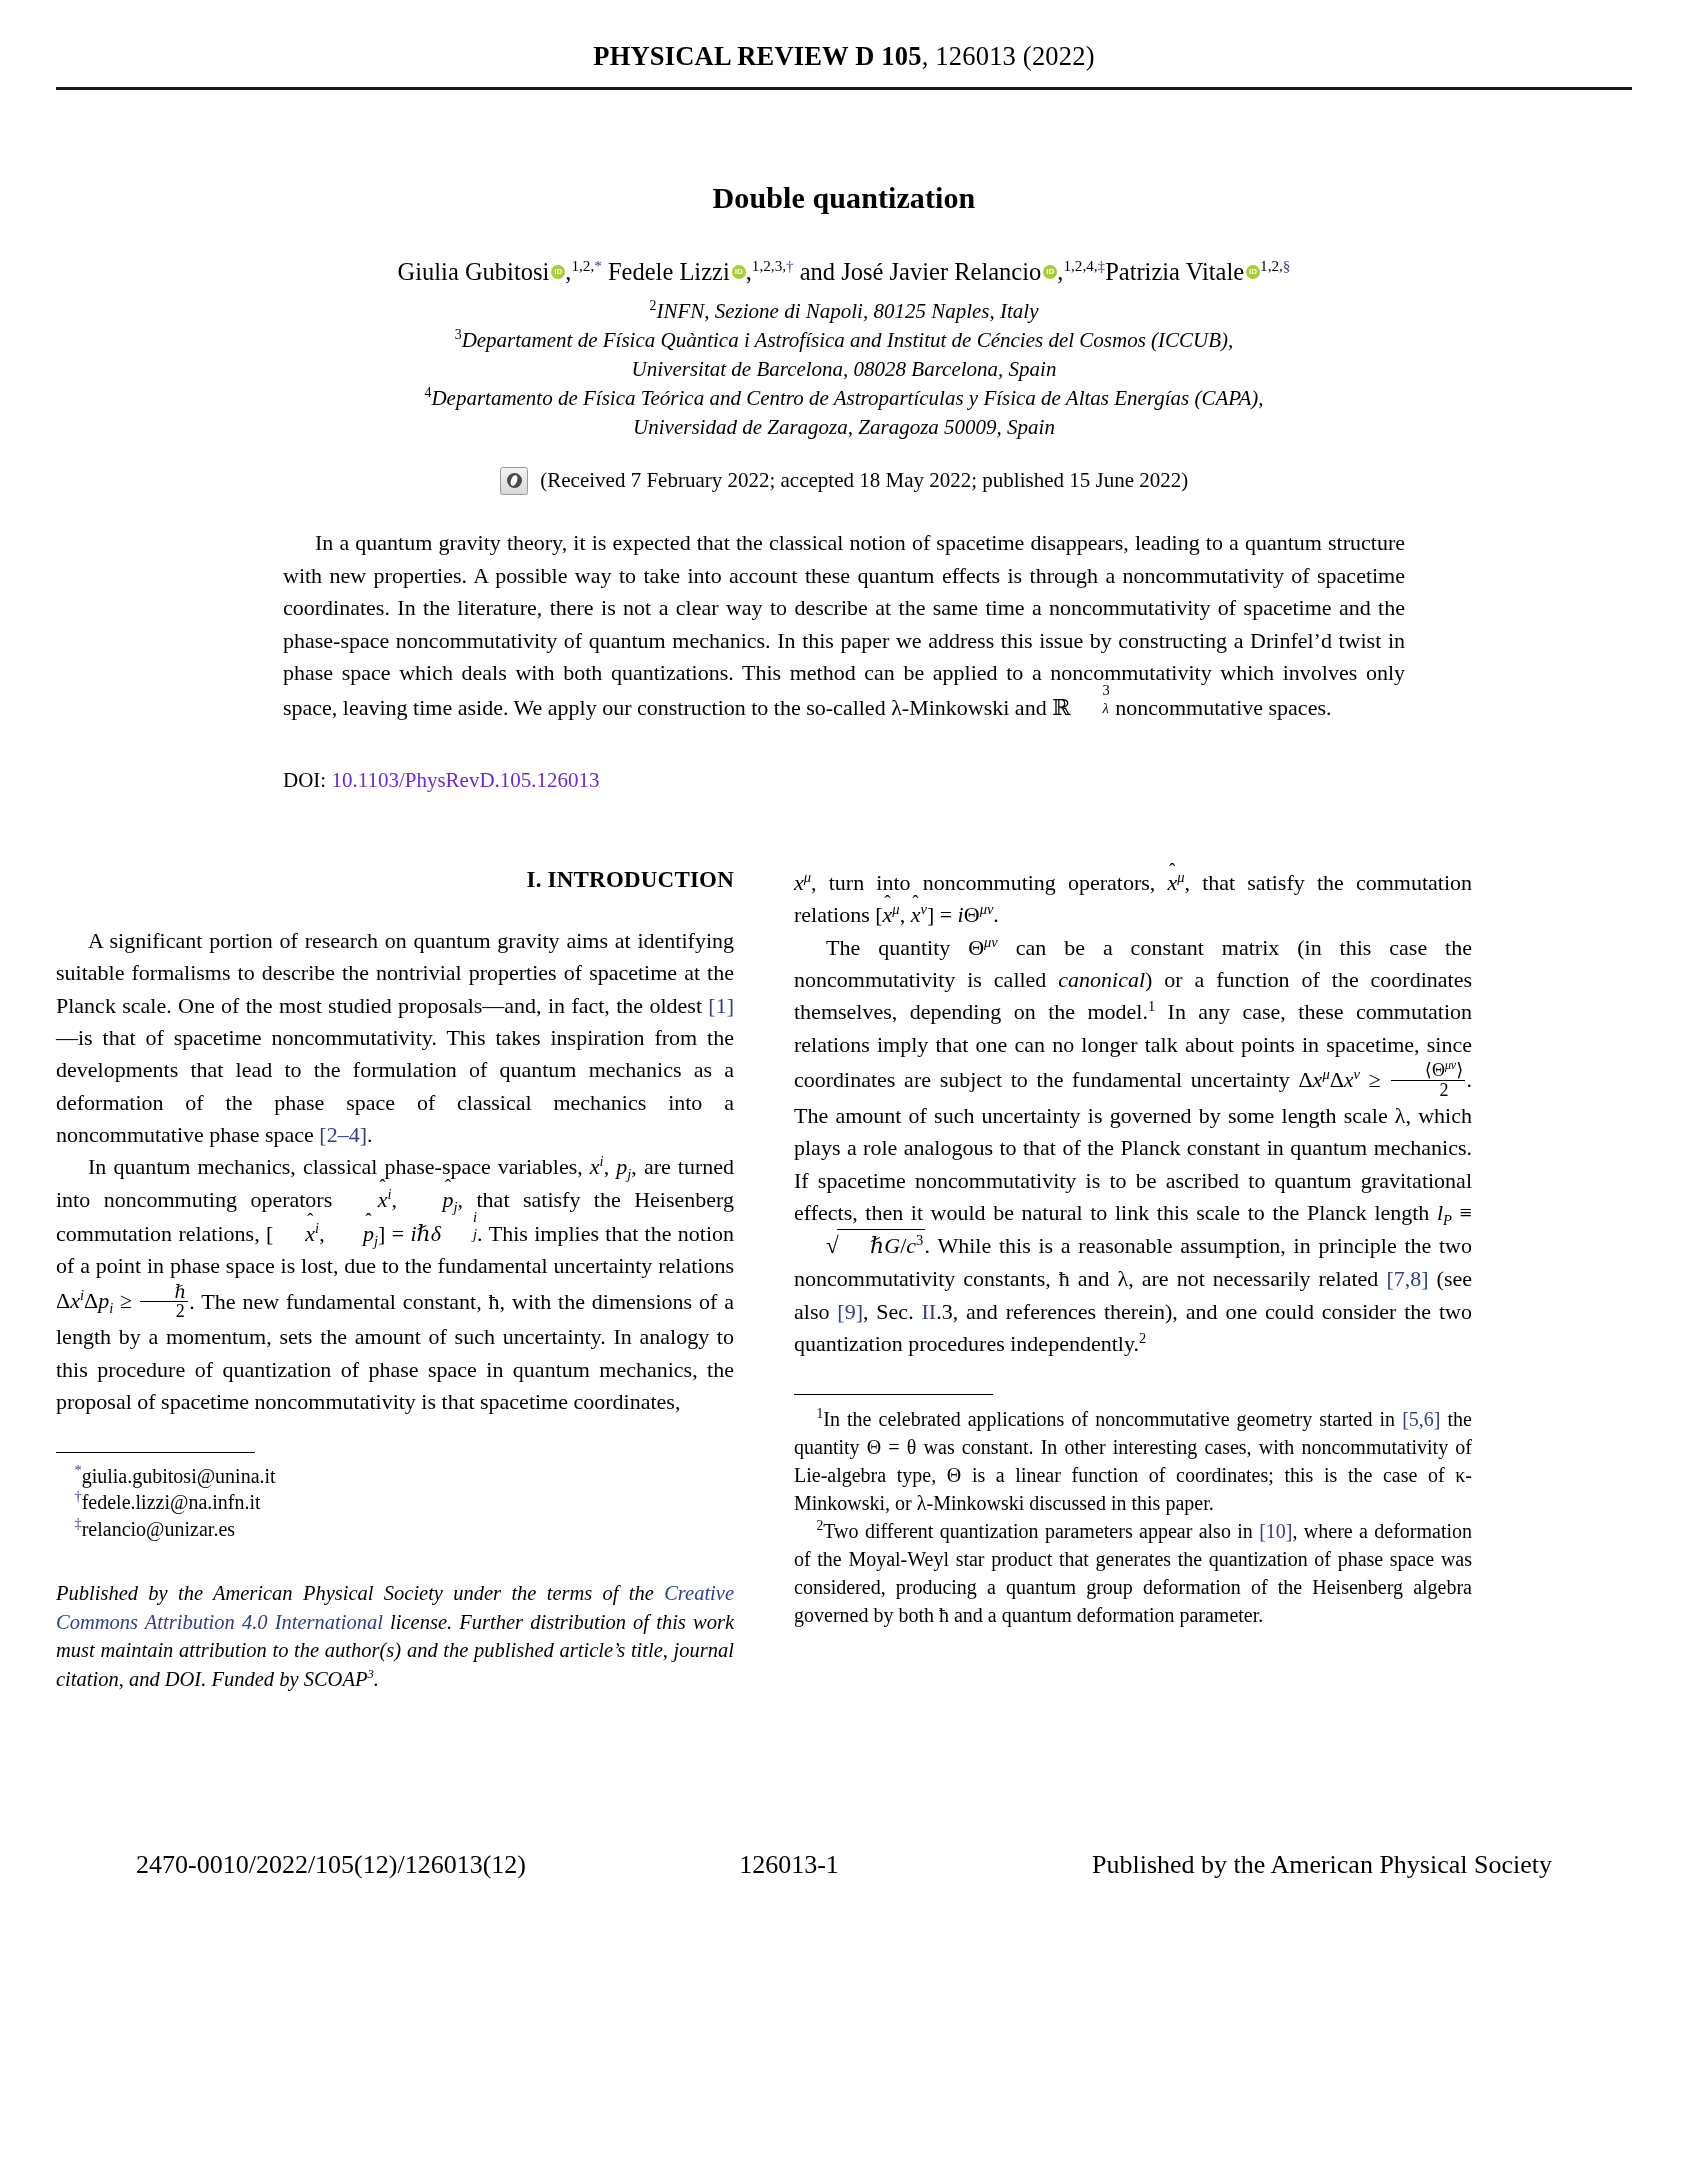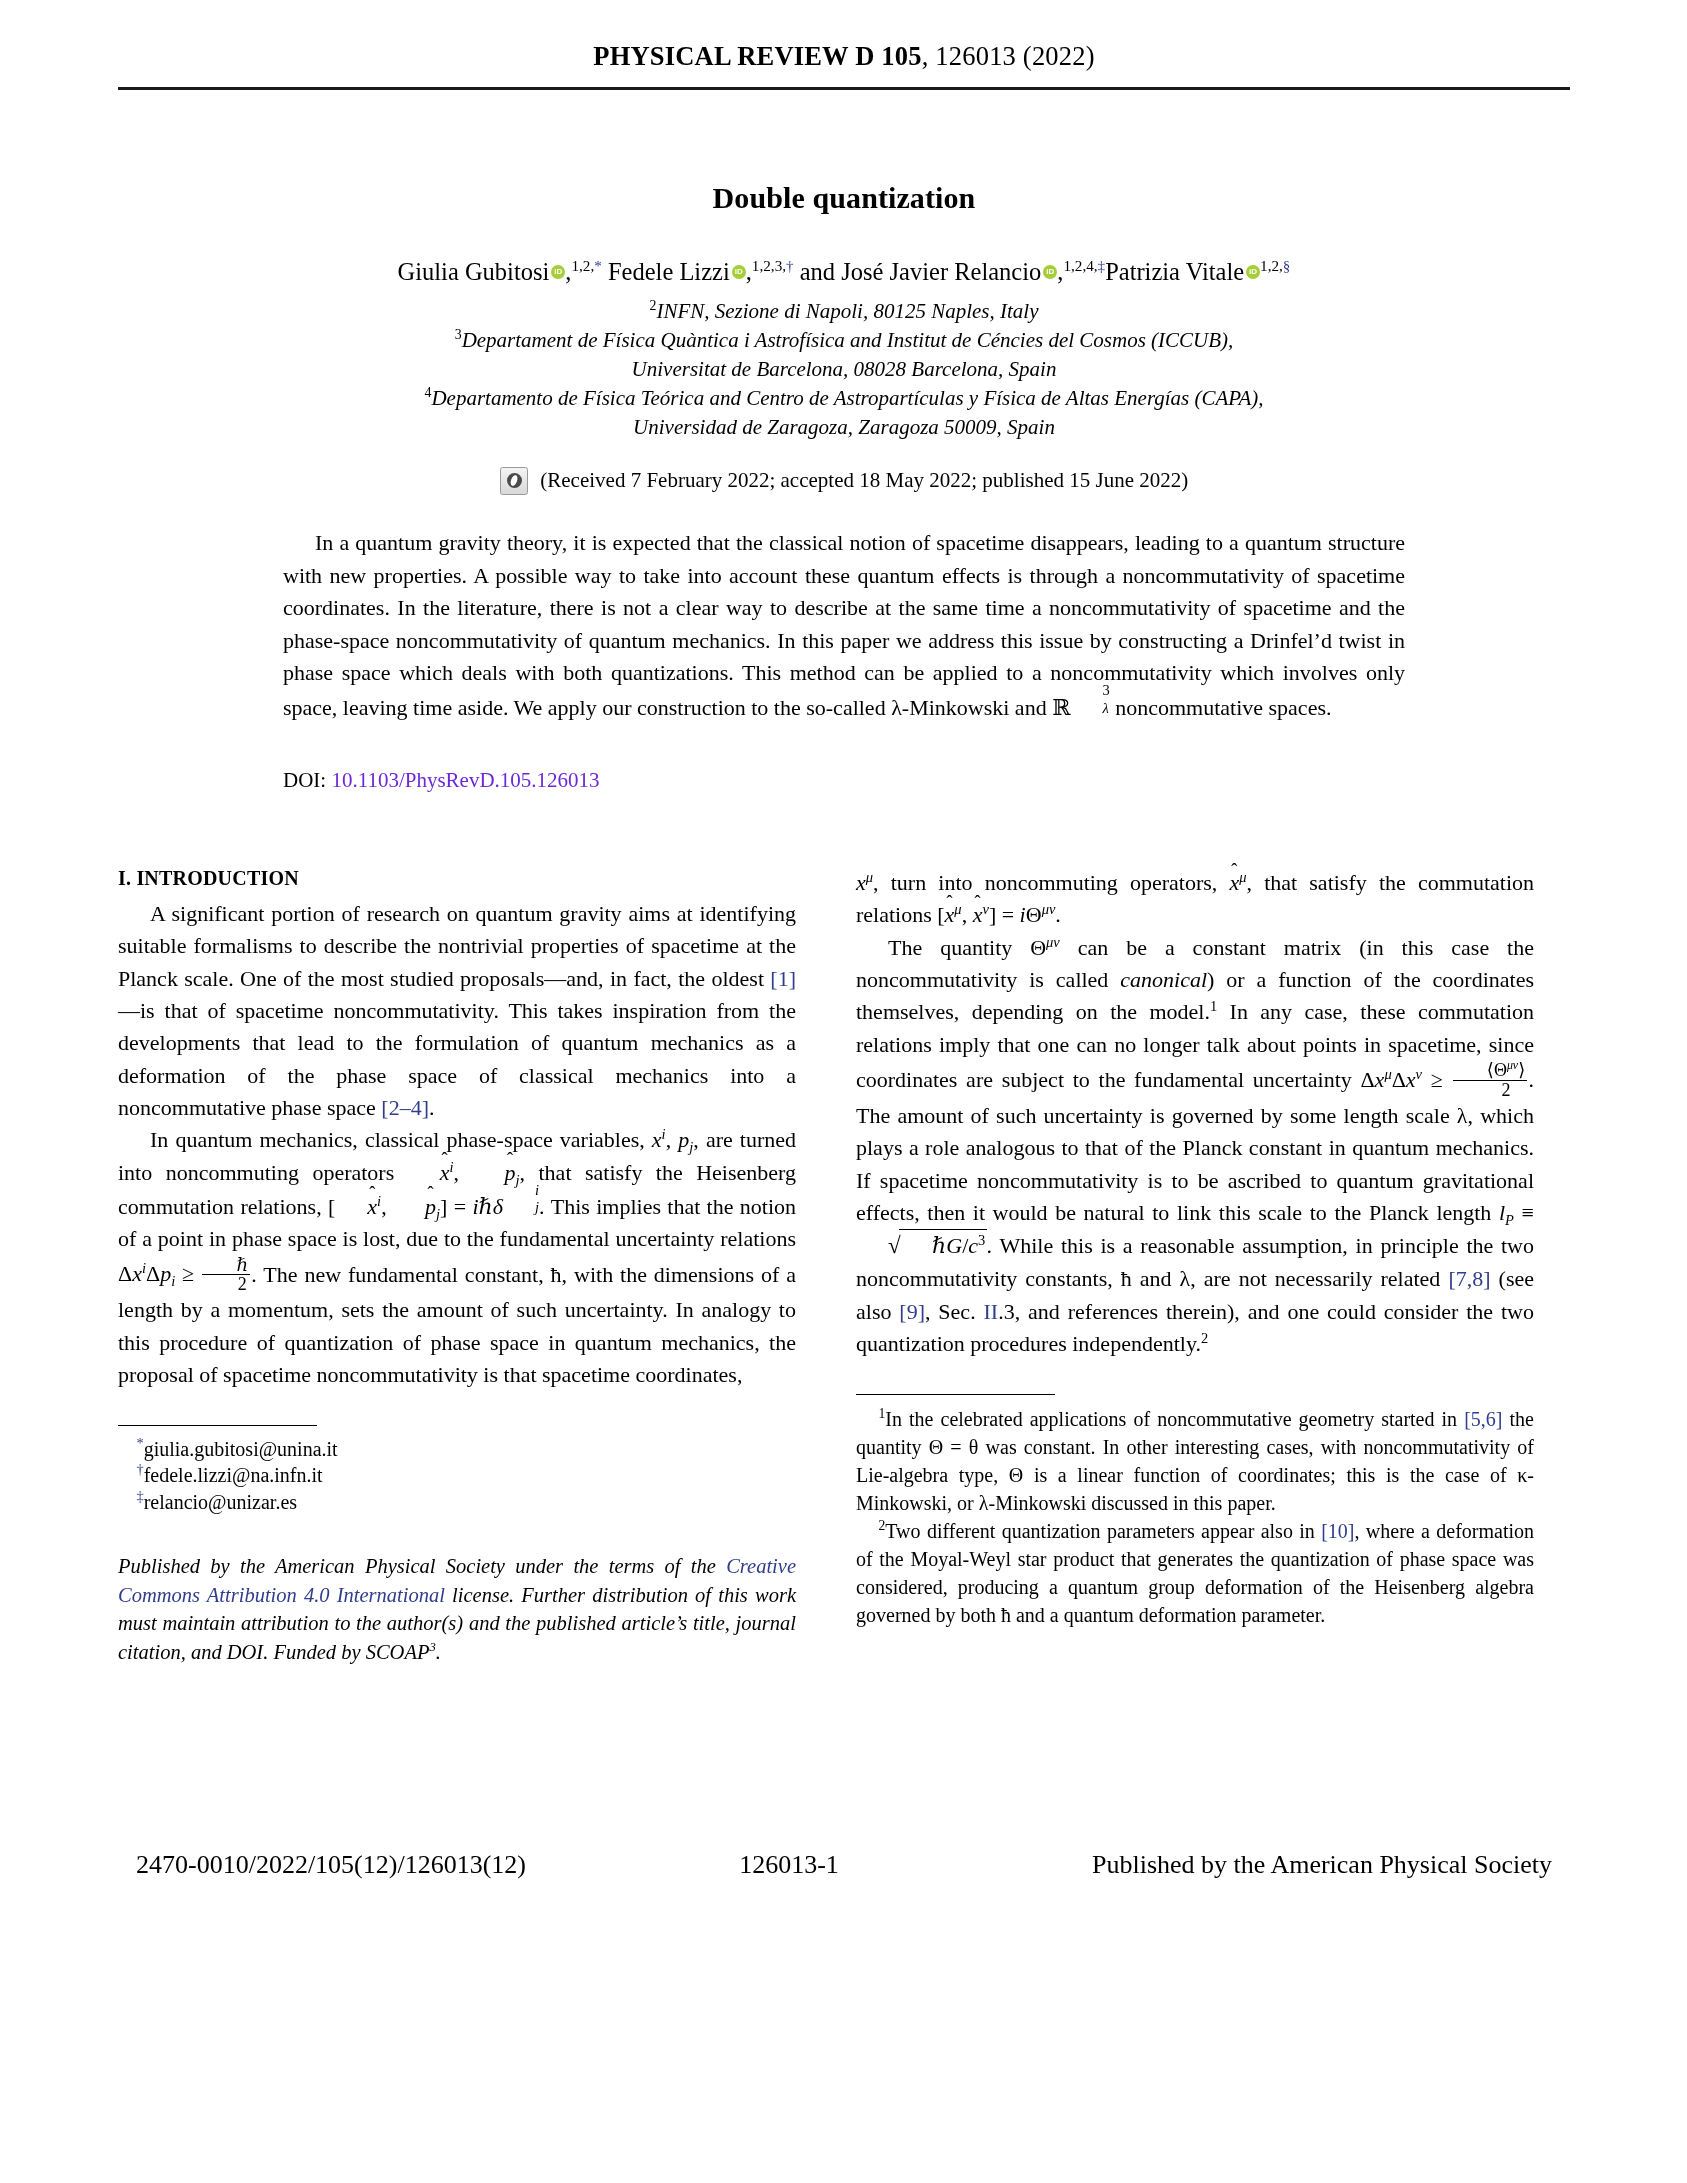--- a/index.html
+++ b/index.html
@@ -14,21 +14,21 @@
     color: #000000;
     position: relative;
     overflow: hidden;
   }
   .page {
     position: absolute;
     left: 0; top: 0;
     width: 1688px;
     height: 1949px;
     box-sizing: border-box;
-    padding: 0 118px;
+    padding: 0 56px;
   }
 
   
   .journal-header {
     text-align: center;
     padding-top: 41px;
     font-size: 26.5px;
     letter-spacing: 0.2px;
   }
   .journal-header .jh-name { font-weight: bold; }
@@ -151,25 +151,25 @@
   
   .body-columns {
     margin-top: 74px;
     display: flex;
     gap: 60px;
     align-items: flex-start;
   }
   .col { width: 678px; }
 
   .section-title {
-    text-align: left;
+    text-align: right;
     font-weight: bold;
-    font-size: 20px;
+    font-size: 23px;
     letter-spacing: 0.2px;
-    margin-bottom: 8px;
+    margin-bottom: 32px;
   }
   p.body-text {
     font-size: 22px;
     line-height: 1.47;
     text-align: justify;
     text-indent: 32px;
     margin: 0;
     hyphens: none;
   }
   p.body-text.noindent { text-indent: 0; }

